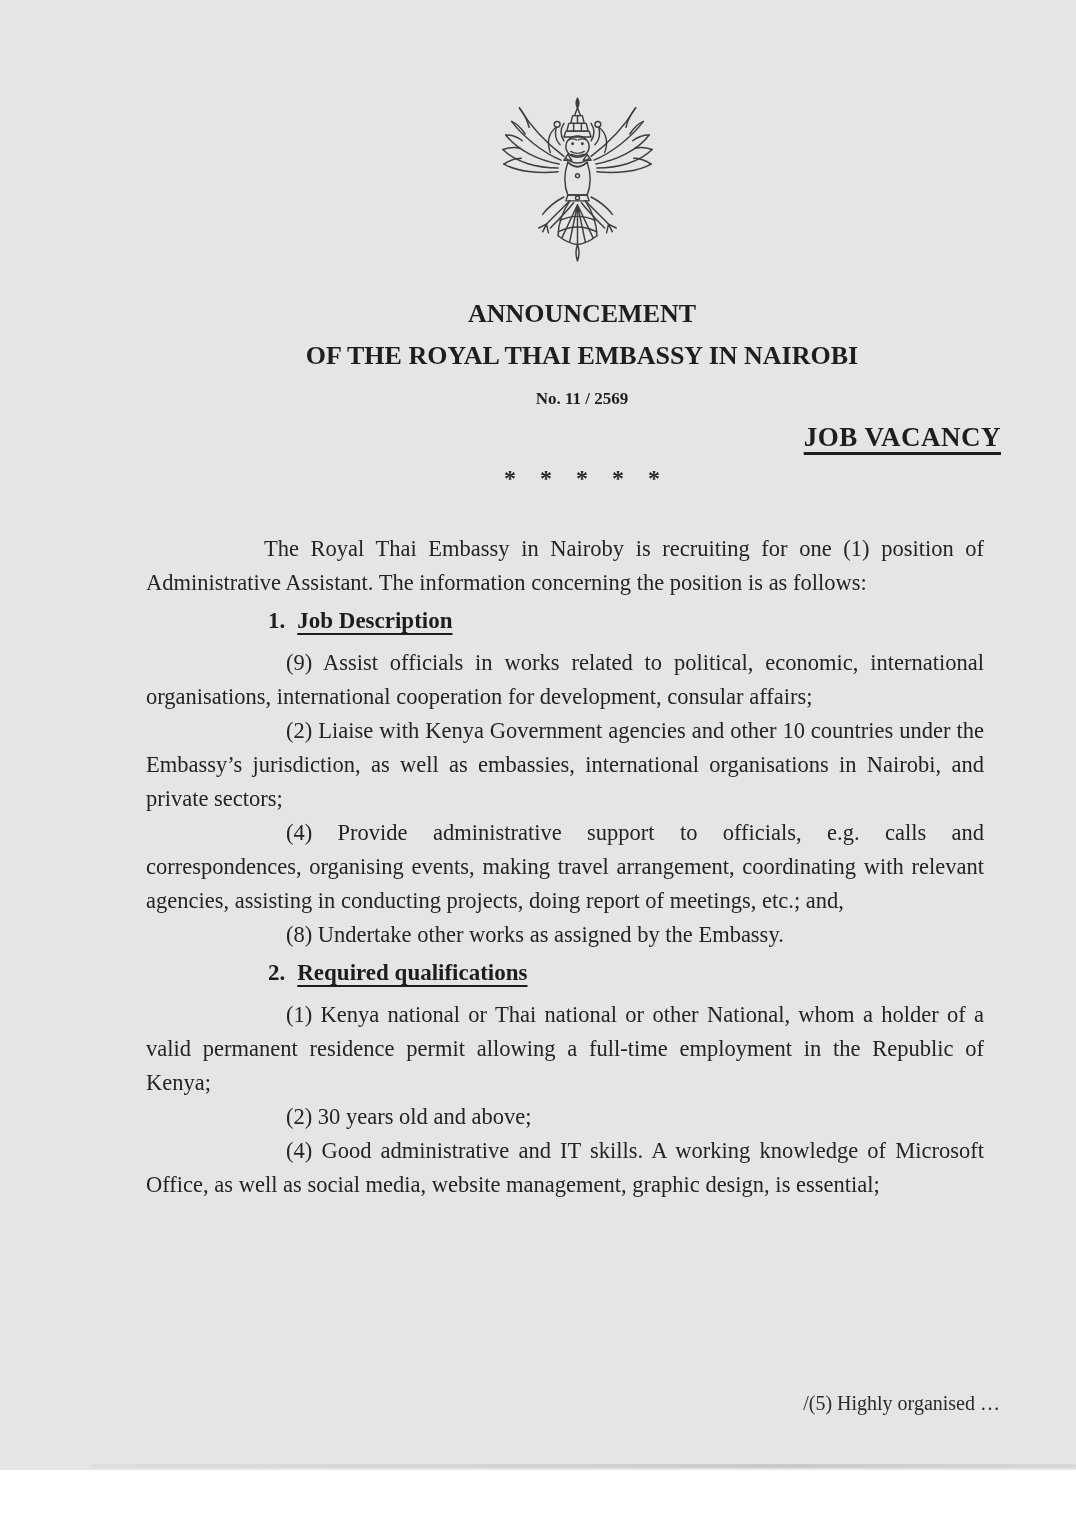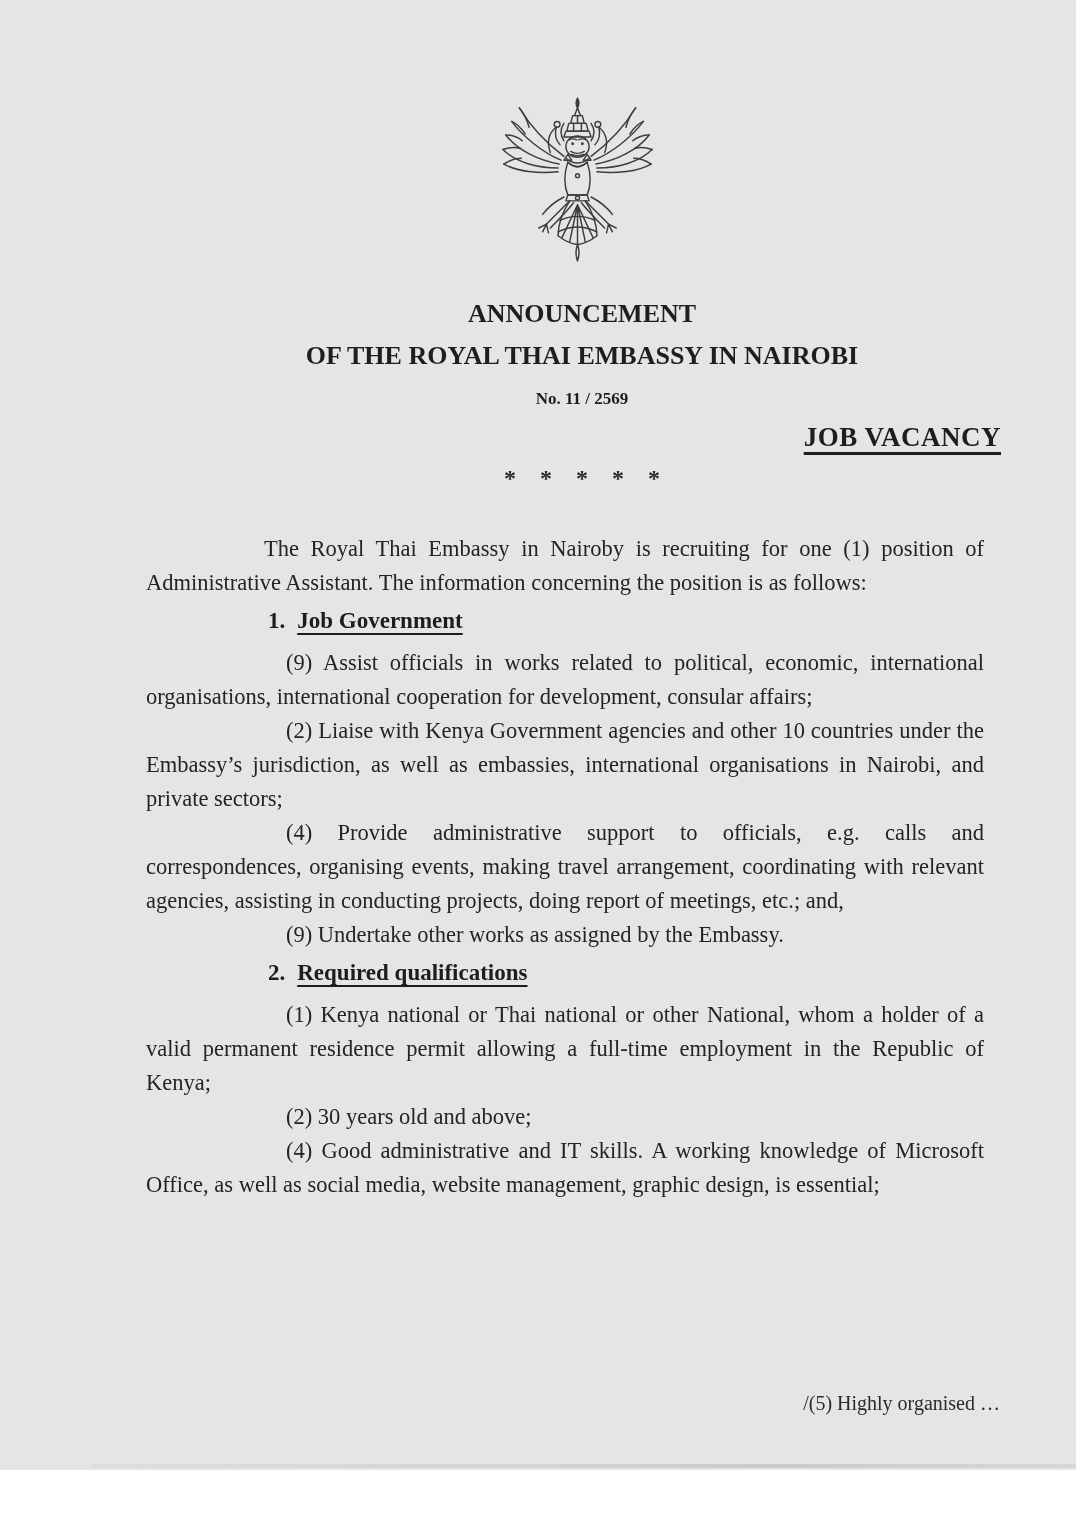--- a/index.html
+++ b/index.html
@@ -130,26 +130,26 @@
     <div class="h-vacancy-row">
       <span class="h-line h-vacancy">JOB VACANCY</span>
     </div>
     <div class="stars">* * * * *</div>
   </header>
 
   <main class="doc-body">
     <p class="para intro">The Royal Thai Embassy in Nairoby is recruiting for one (1) position of Administrative Assistant. The information concerning the position is as follows:</p>
 
     <div class="sec-h">
-      <span class="sec-num">1.</span><span class="sec-title">Job Government</span>
+      <span class="sec-num">1.</span><span class="sec-title">Job Description</span>
     </div>
     <p class="para">(9) Assist officials in works related to political, economic, international organisations, international cooperation for development, consular affairs;</p>
     <p class="para">(2) Liaise with Kenya Government agencies and other 10 countries under the Embassy’s jurisdiction, as well as embassies, international organisations in Nairobi, and private sectors;</p>
     <p class="para">(4) Provide administrative support to officials, e.g. calls and correspondences, organising events, making travel arrangement, coordinating with relevant agencies, assisting in conducting projects, doing report of meetings, etc.; and,</p>
-    <p class="para">(9) Undertake other works as assigned by the Embassy.</p>
+    <p class="para">(8) Undertake other works as assigned by the Embassy.</p>
 
     <div class="sec-h">
       <span class="sec-num">2.</span><span class="sec-title">Required qualifications</span>
     </div>
     <p class="para">(1) Kenya national or Thai national or other National, whom a holder of a valid permanent residence permit allowing a full-time employment in the Republic of Kenya;</p>
     <p class="para">(2) 30 years old and above;</p>
     <p class="para">(4) Good administrative and IT skills. A working knowledge of Microsoft Office, as well as social media, website management, graphic design, is essential;</p>
   </main>
 
   <div class="continuation">/(5) Highly organised …</div>

